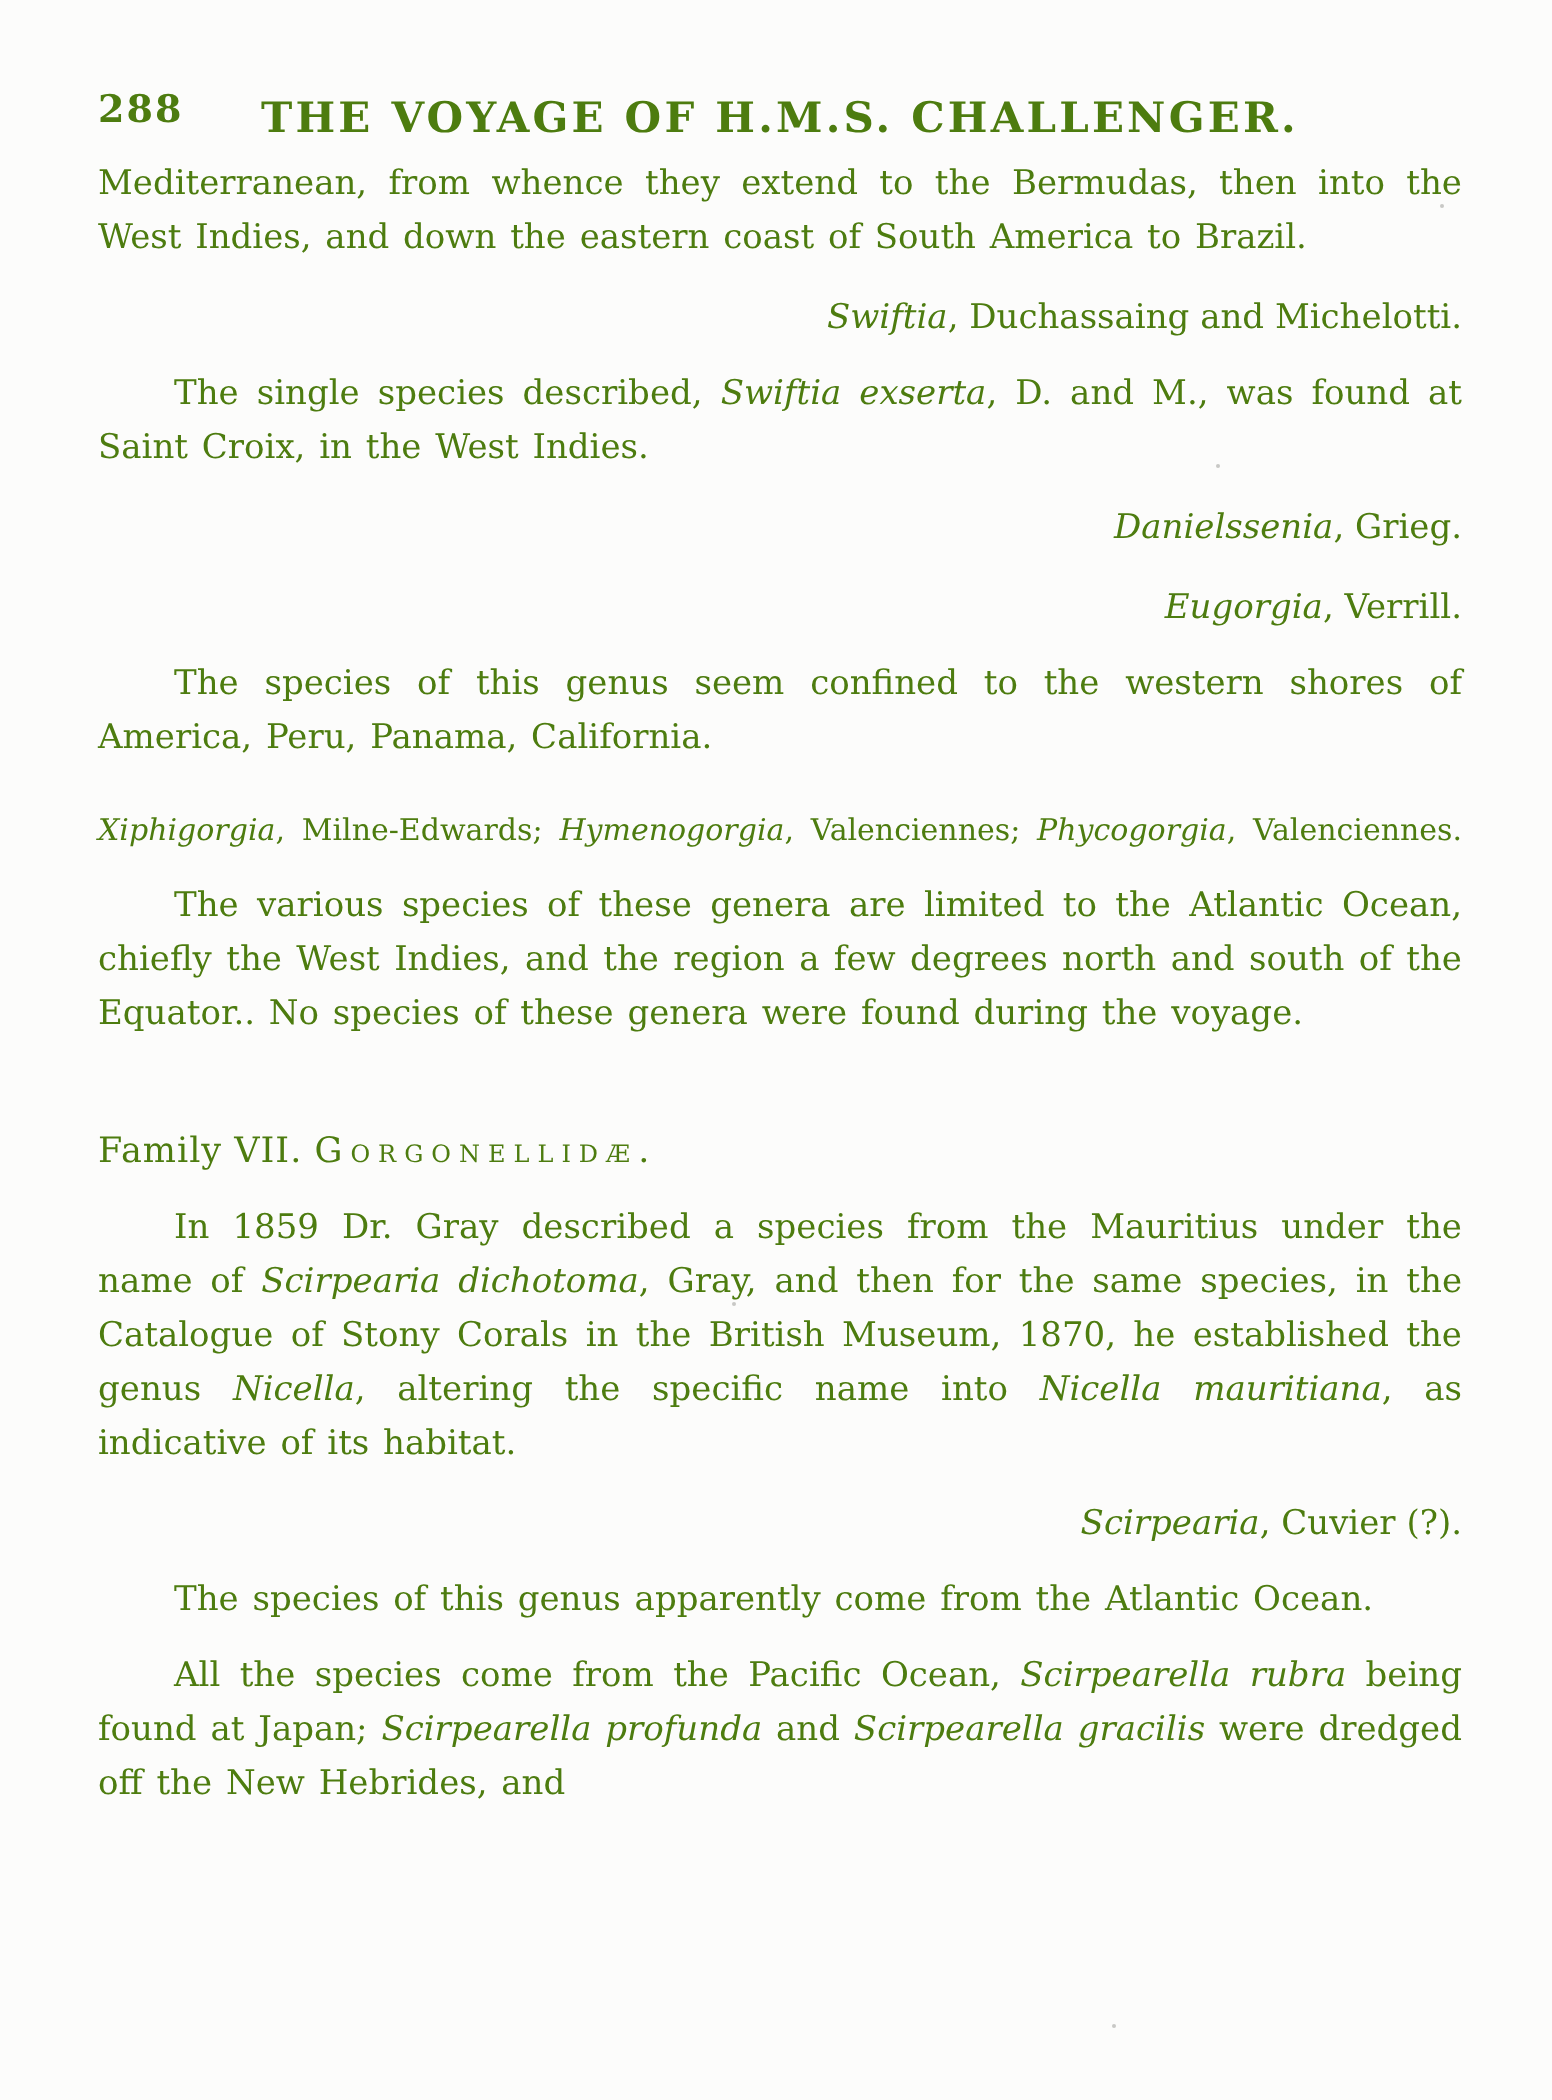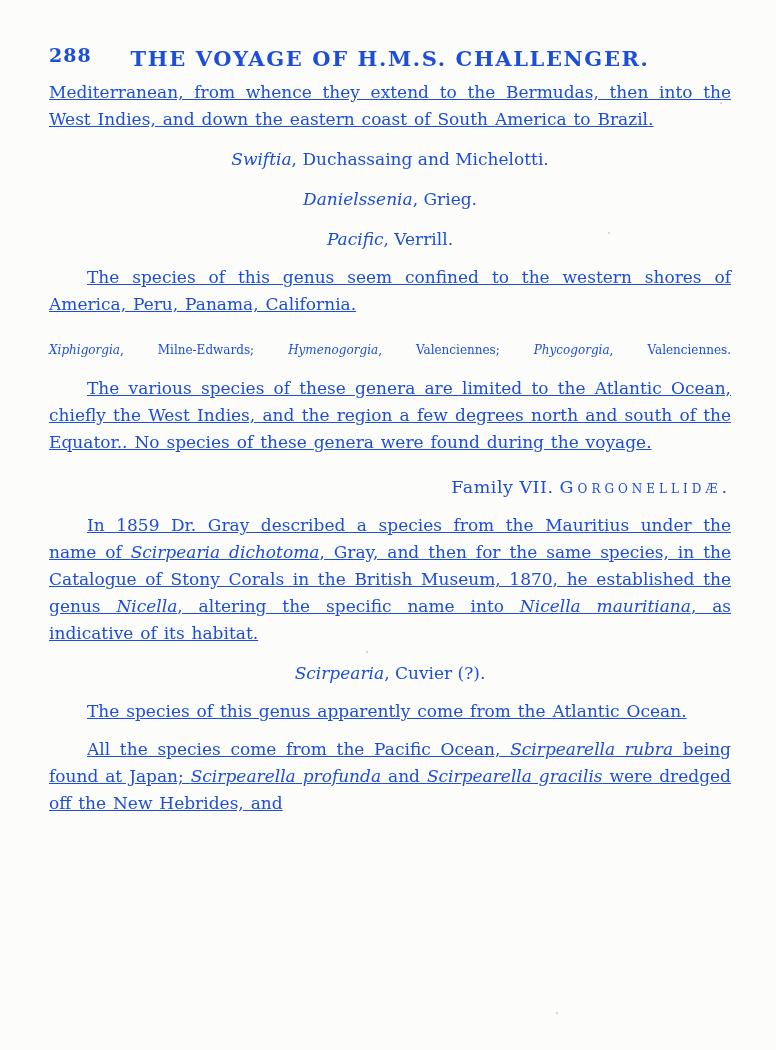--- a/index.html
+++ b/index.html
@@ -3,21 +3,21 @@
 <meta charset="utf-8">
 <title>Scanned Book Page</title>
 <style>
   html, body { margin: 0; padding: 0; background: #e9e9e7; }
   .page {
     position: relative;
     width: 776px;
     height: 1050px;
     margin: 0 auto;
     background: #fcfcfb;
-    color: #1d4ed8;
+    color: #4d7c0f;
     font-family: "DejaVu Serif", "Liberation Serif", serif;
     box-sizing: border-box;
     padding: 44px 45px 0 49px;
     overflow: hidden;
   }
   .page-header {
     position: relative;
     height: 24px;
     margin-bottom: 4px;
   }
@@ -37,37 +37,36 @@
     padding-top: 2px;
   }
   .page-body {
     font-size: 17px;
     line-height: 27px;
   }
   .para {
     margin: 11px 0 0 0;
     text-align: justify;
     word-spacing: 1.5px;
-    text-decoration: underline;
   }
   .para.indent { text-indent: 38px; }
   .heading {
     margin: 13px 0 10px 0;
-    text-align: center;
+    text-align: right;
   }
   .heading.wide { }
   .genus-line {
     margin: 19px 0 0 0;
-    font-size: 12px;
+    font-size: 15px;
     text-align: justify;
     text-align-last: justify;
   }
   .family-heading {
-    margin: 18px 0 0 0;
-    text-align: right;
+    margin: 42px 0 0 0;
+    text-align: left;
     font-size: 17.5px;
     letter-spacing: 0.5px;
   }
   .family-heading .sc {
     font-variant: small-caps;
     letter-spacing: 4px;
   }
   .i { font-style: italic; }
   
   .speck {
@@ -85,22 +84,23 @@
 <body>
 
 <div class="page">
   <div class="page-header">
     <span class="page-number">288</span>
     <div class="running-title">THE VOYAGE OF H.M.S. CHALLENGER.</div>
   </div>
   <div class="page-body">
       <p class="para"><span class="">Mediterranean, from whence they extend to the Bermudas, then into the West Indies, and down the eastern coast of South America to Brazil.</span></p>
       <div class="heading"><span class="i">Swiftia</span><span class="">, Duchassaing and Michelotti.</span></div>
+      <p class="para indent"><span class="">The single species described, </span><span class="i">Swiftia exserta</span><span class="">, D. and M., was found at Saint Croix, in the West Indies.</span></p>
       <div class="heading"><span class="i">Danielssenia</span><span class="">, Grieg.</span></div>
-      <div class="heading"><span class="i">Pacific</span><span class="">, Verrill.</span></div>
+      <div class="heading"><span class="i">Eugorgia</span><span class="">, Verrill.</span></div>
       <p class="para indent"><span class="">The species of this genus seem confined to the western shores of America, Peru, Panama, California.</span></p>
       <div class="genus-line"><span class="i">Xiphigorgia</span><span class="">, Milne-Edwards; </span><span class="i">Hymenogorgia</span><span class="">, Valenciennes; </span><span class="i">Phycogorgia</span><span class="">, Valenciennes.</span></div>
       <p class="para indent"><span class="">The various species of these genera are limited to the Atlantic Ocean, chiefly the West Indies, and the region a few degrees north and south of the Equator.. No species of these genera were found during the voyage.</span></p>
       <div class="family-heading"><span class="">Family VII. </span><span class=" sc">Gorgonellidæ.</span></div>
       <p class="para indent"><span class="">In 1859 Dr. Gray described a species from the Mauritius under the name of </span><span class="i">Scirpearia dichotoma</span><span class="">, Gray, and then for the same species, in the Catalogue of Stony Corals in the British Museum, 1870, he established the genus </span><span class="i">Nicella</span><span class="">, altering the specific name into </span><span class="i">Nicella mauritiana</span><span class="">, as indicative of its habitat.</span></p>
       <div class="heading wide"><span class="i">Scirpearia</span><span class="">, Cuvier (?).</span></div>
       <p class="para indent"><span class="">The species of this genus apparently come from the Atlantic Ocean.</span></p>
       <p class="para indent"><span class="">All the species come from the Pacific Ocean, </span><span class="i">Scirpearella rubra</span><span class=""> being found at Japan; </span><span class="i">Scirpearella profunda</span><span class=""> and </span><span class="i">Scirpearella gracilis</span><span class=""> were dredged off the New Hebrides, and </span></p>
     </div>
   <div class="speck s1"></div>

